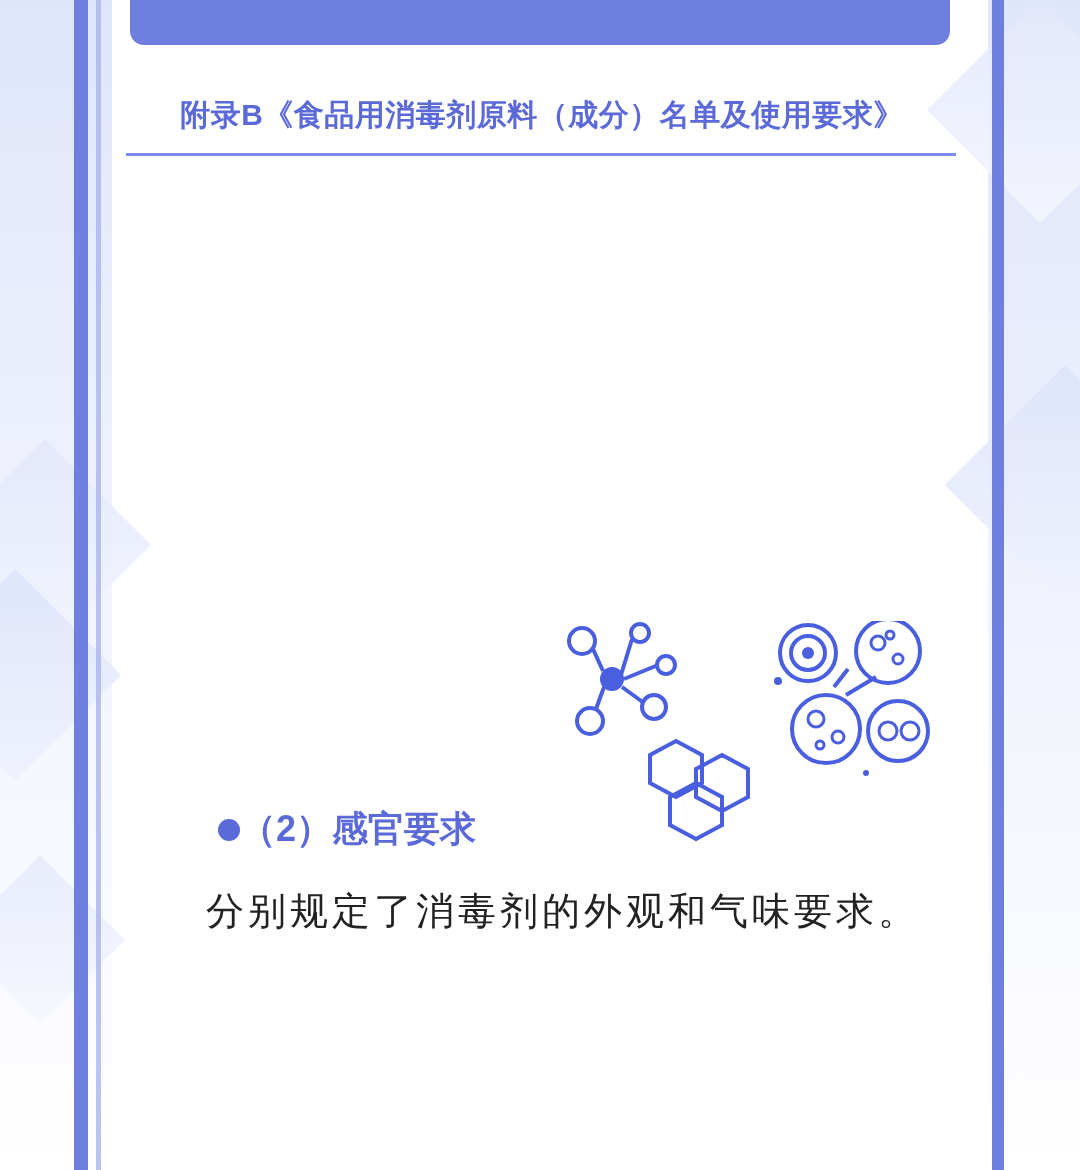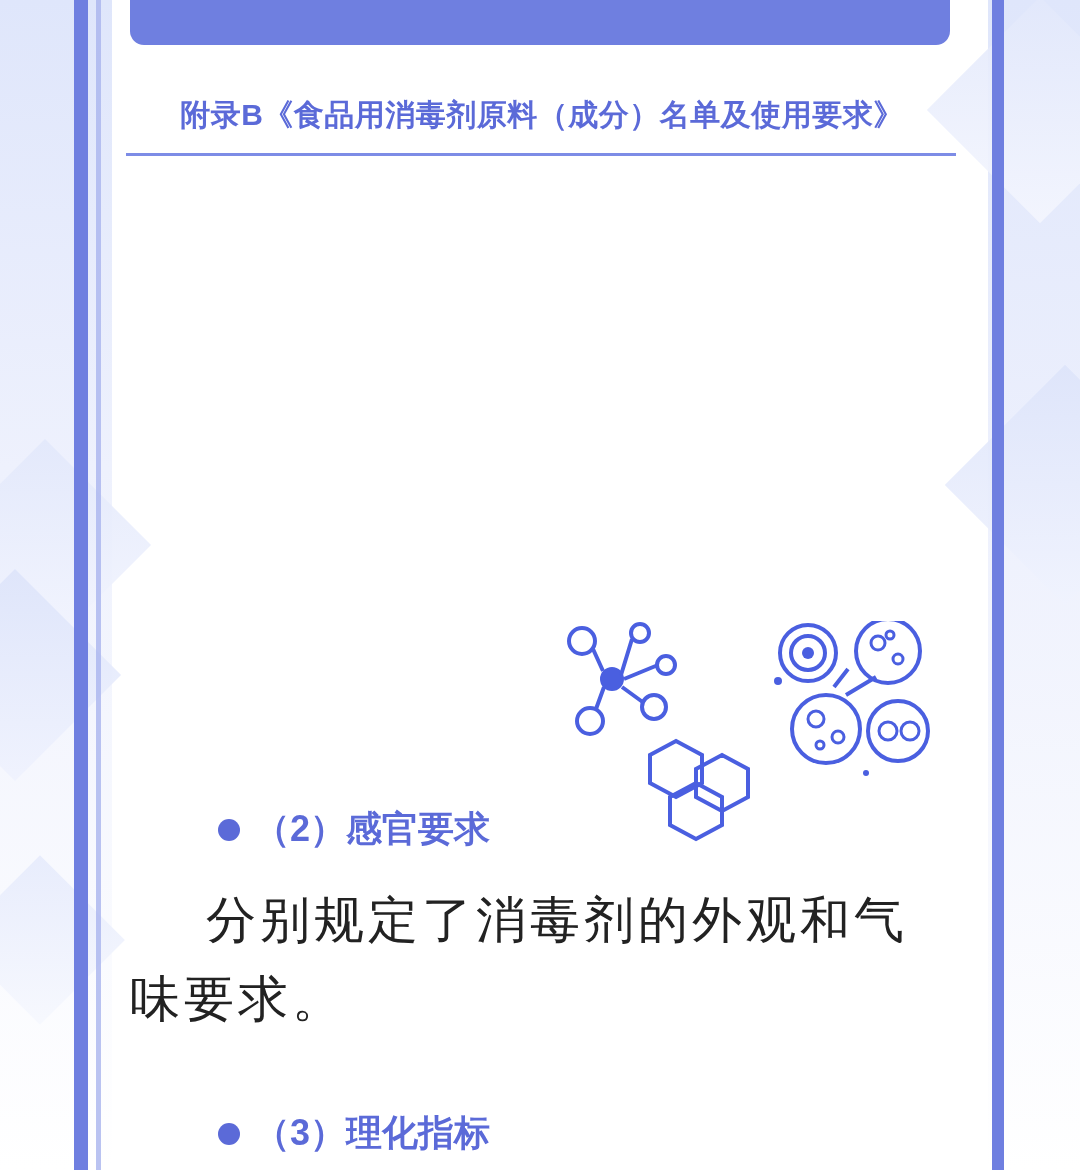--- a/index.html
+++ b/index.html
@@ -173,41 +173,40 @@
   .deco-hex {
     position: absolute;
     left: 648px;
     top: 722px;
   }
 
   .bullet-row {
     position: absolute;
     display: flex;
     align-items: center;
-    gap: 14px;
   }
   .bullet-dot {
     width: 22px;
     height: 22px;
     border-radius: 50%;
     background: #5b6ad8;
     flex: none;
   }
   .bullet-label {
     font-size: 36px;
     font-weight: bold;
     color: #5b6ad8;
     white-space: nowrap;
   }
 
   .body-para {
     position: absolute;
     left: 130px;
     width: 822px;
-    font-size: 50px;
+    font-size: 38px;
     line-height: 1.58;
     color: #222222;
     text-indent: 76px;
     letter-spacing: 4px;
   }
 </style>
 </head>
 <body>
 
 <div class="bg-root">
@@ -272,18 +271,14 @@
       <path d="M48 48 L74 62 L74 90 L48 104 L22 90 L22 62 Z" stroke="#4a5fe0" stroke-width="4"></path>
     </svg>
   </div>
 
   <div class="bullet-row" style="left:218px; top:792px;">
     <span class="bullet-dot"></span>
     <span class="bullet-label">（2）感官要求</span>
   </div>
   <div class="body-para" style="top:868px;">分别规定了消毒剂的外观和气味要求。</div>
 
-  <div class="bullet-row" style="left:218px; top:1096px;">
-    <span class="bullet-dot"></span>
-    <span class="bullet-label">（3）理化指标</span>
-  </div>
 
 </div>
 
 </body></html>

